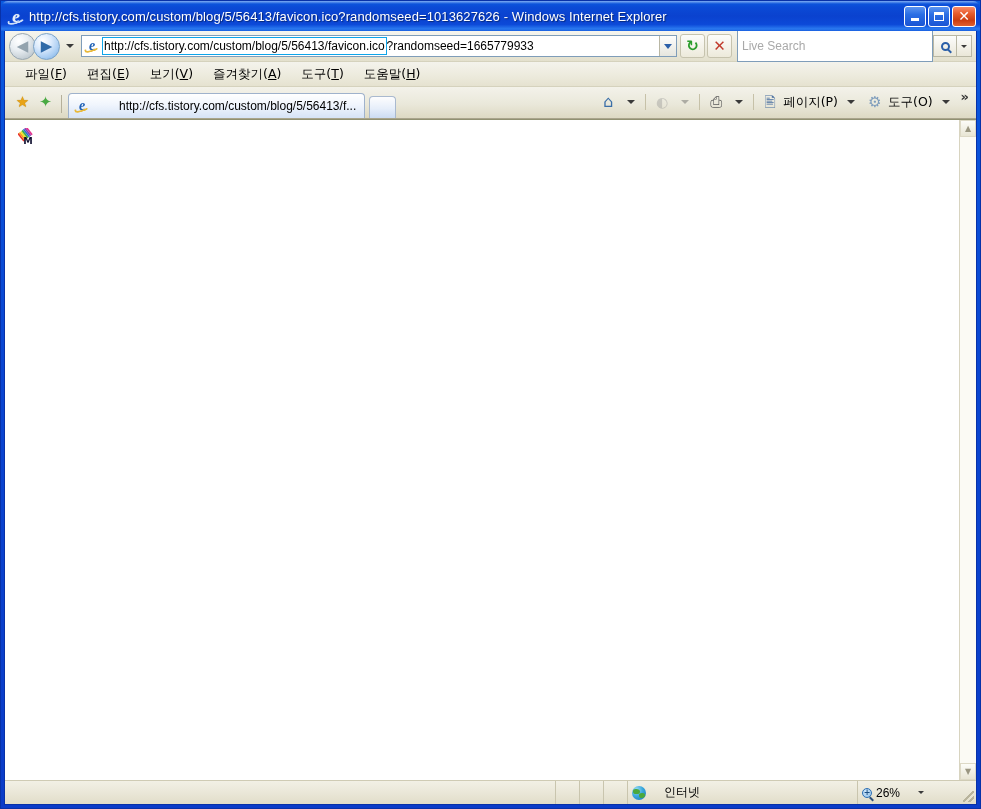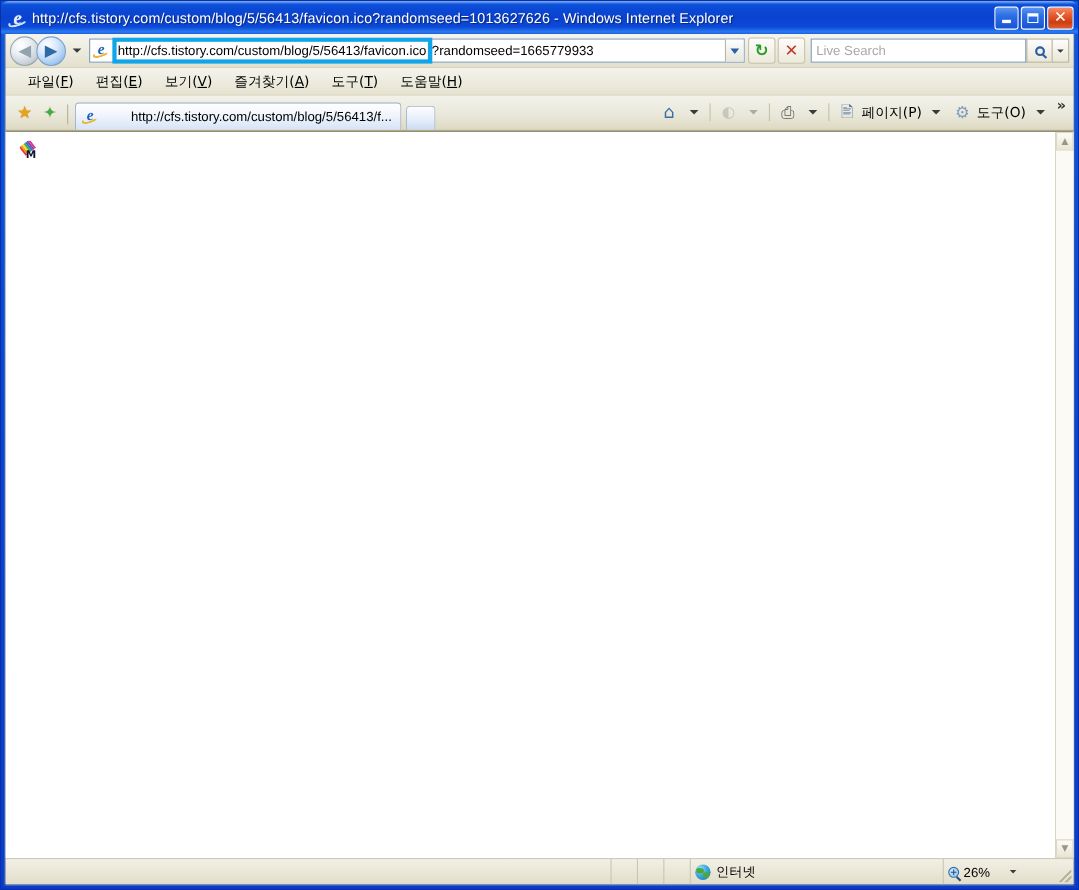--- a/index.html
+++ b/index.html
@@ -160,21 +160,21 @@
     border:2px solid #e8b93a; border-radius:50%;
     border-top-color: transparent; border-right-color: transparent;
     transform: rotate(-18deg);
   }
   #url-wrap {
     flex: 1 1 auto; display: flex; align-items: center;
     white-space: nowrap; overflow: hidden; min-width: 0;
     font-size: 12px; color: #000;
   }
   #url-base {
-    border: 4px solid #0ea5e9;
+    border: 1px solid #0ea5e9;
     padding: 0 1px; line-height: 16px;
   }
   #url-query { line-height: 16px; }
   .addr-drop {
     width: 17px; height: 20px; flex: 0 0 17px;
     background: linear-gradient(to bottom, #fdfdfd, #e6e6de);
     border-left: 1px solid #b9b7a4;
     display: flex; align-items: center; justify-content: center;
     cursor: pointer;
   }
@@ -195,21 +195,21 @@
     color: #2a9c2a; font-weight: bold; line-height: 15px;
   }
   .stop-g {
     font-family: "DejaVu Sans", sans-serif; font-size: 15px;
     color: #c0392b; font-weight: bold; line-height: 15px;
   }
 
   #search-field {
     width: 196px; flex: 0 0 196px; height: 22px;
     background: #fff; border: 1px solid #7f9db9;
-    display: flex; align-items: center; padding: 5px 4px;
+    display: flex; align-items: center; padding: 15px 4px;
     margin-left: 3px;
   }
   #search-input {
     border: none; outline: none; width: 100%;
     font-family: "Liberation Sans", sans-serif; font-size: 12px;
     color: #000; background: transparent;
   }
   #search-input::placeholder { color: #a9a9a9; }
   #search-go {
     width: 23px; height: 22px; flex: 0 0 23px;
@@ -362,21 +362,21 @@
     flex: 1 1 auto; padding-left: 6px; color: #000;
     white-space: nowrap; overflow: hidden;
   }
   .status-cell {
     border-left: 1px solid #c9c5ae;
     height: 100%; display: flex; align-items: center;
     padding: 0 4px;
   }
   .sc-blank { width: 24px; flex: 0 0 24px; }
   #status-zone {
-    width: 230px; flex: 0 0 230px; gap: 5px;
+    width: 230px; flex: 0 0 230px; gap: 18px;
   }
   .globe {
     width: 14px; height: 14px; border-radius: 50%;
     background: radial-gradient(circle at 32% 28%, #9fe0f5 0%, #3aa8dd 45%, #1573b0 100%);
     position: relative; overflow: hidden; flex: 0 0 14px;
   }
   .globe::before {
     content:""; position:absolute; left:1px; top:3px; width:7px; height:5px;
     background:#4aa83c; border-radius: 40% 60% 50% 50%;
   }

